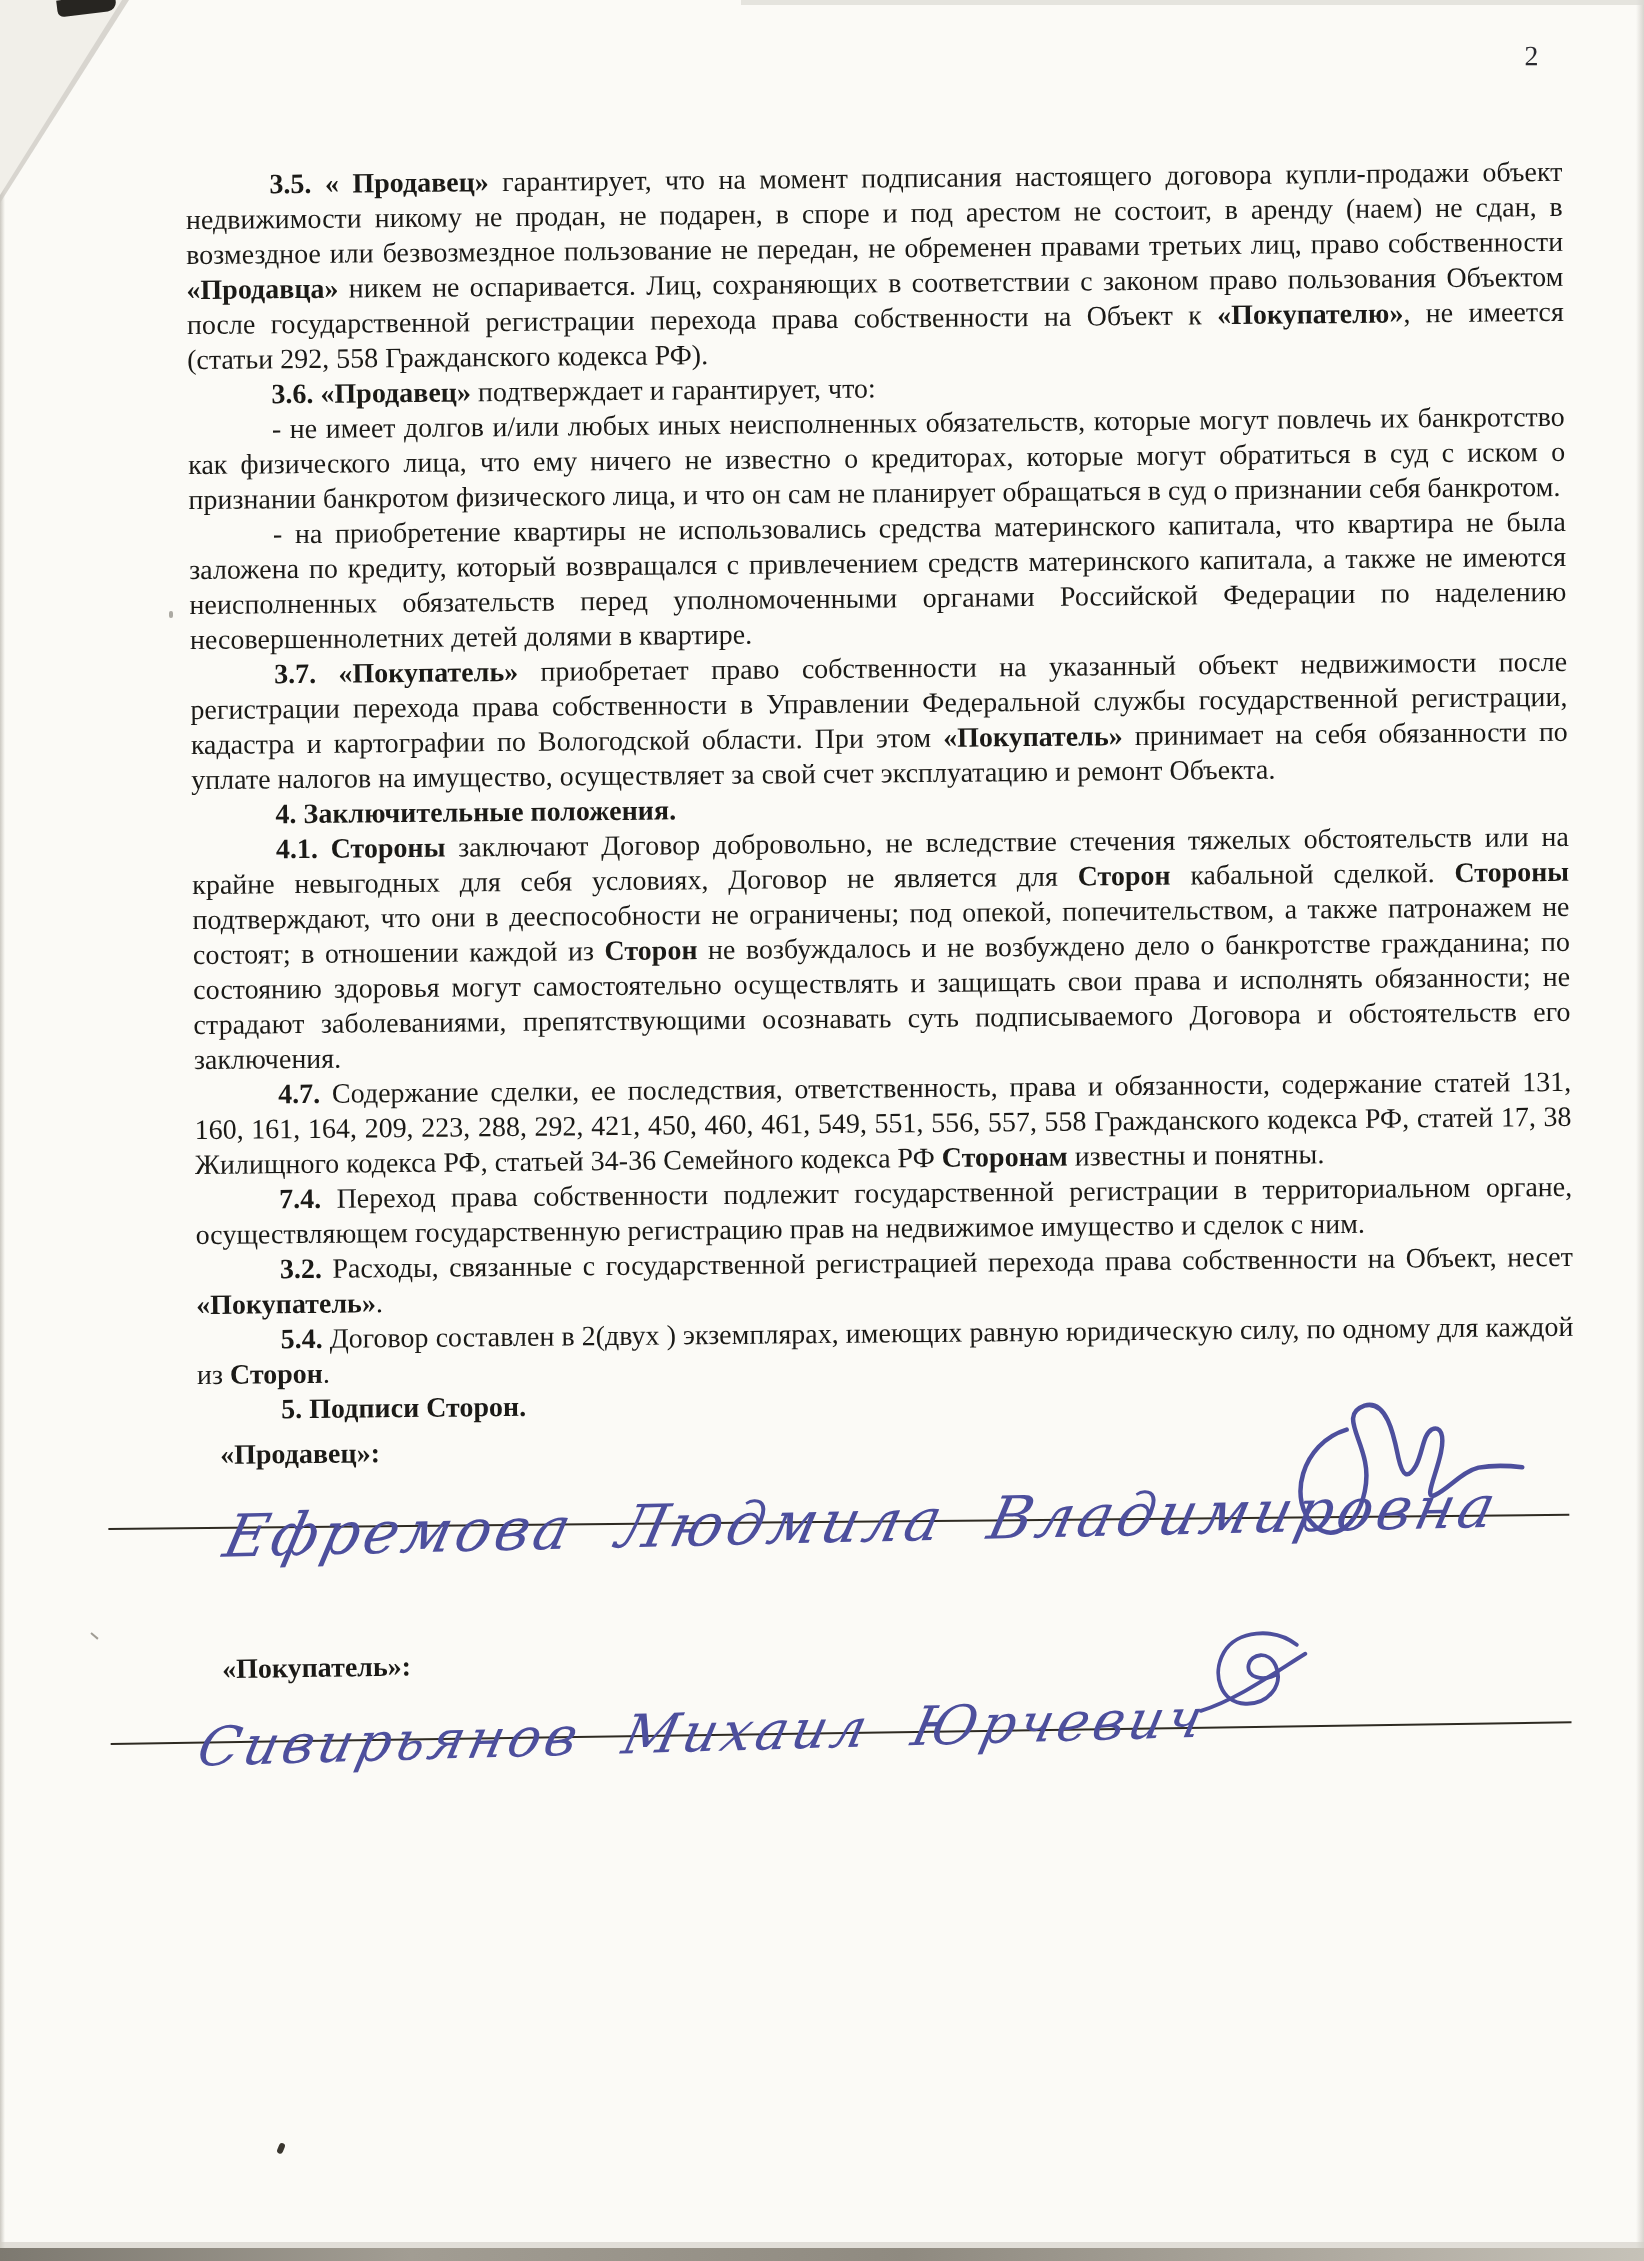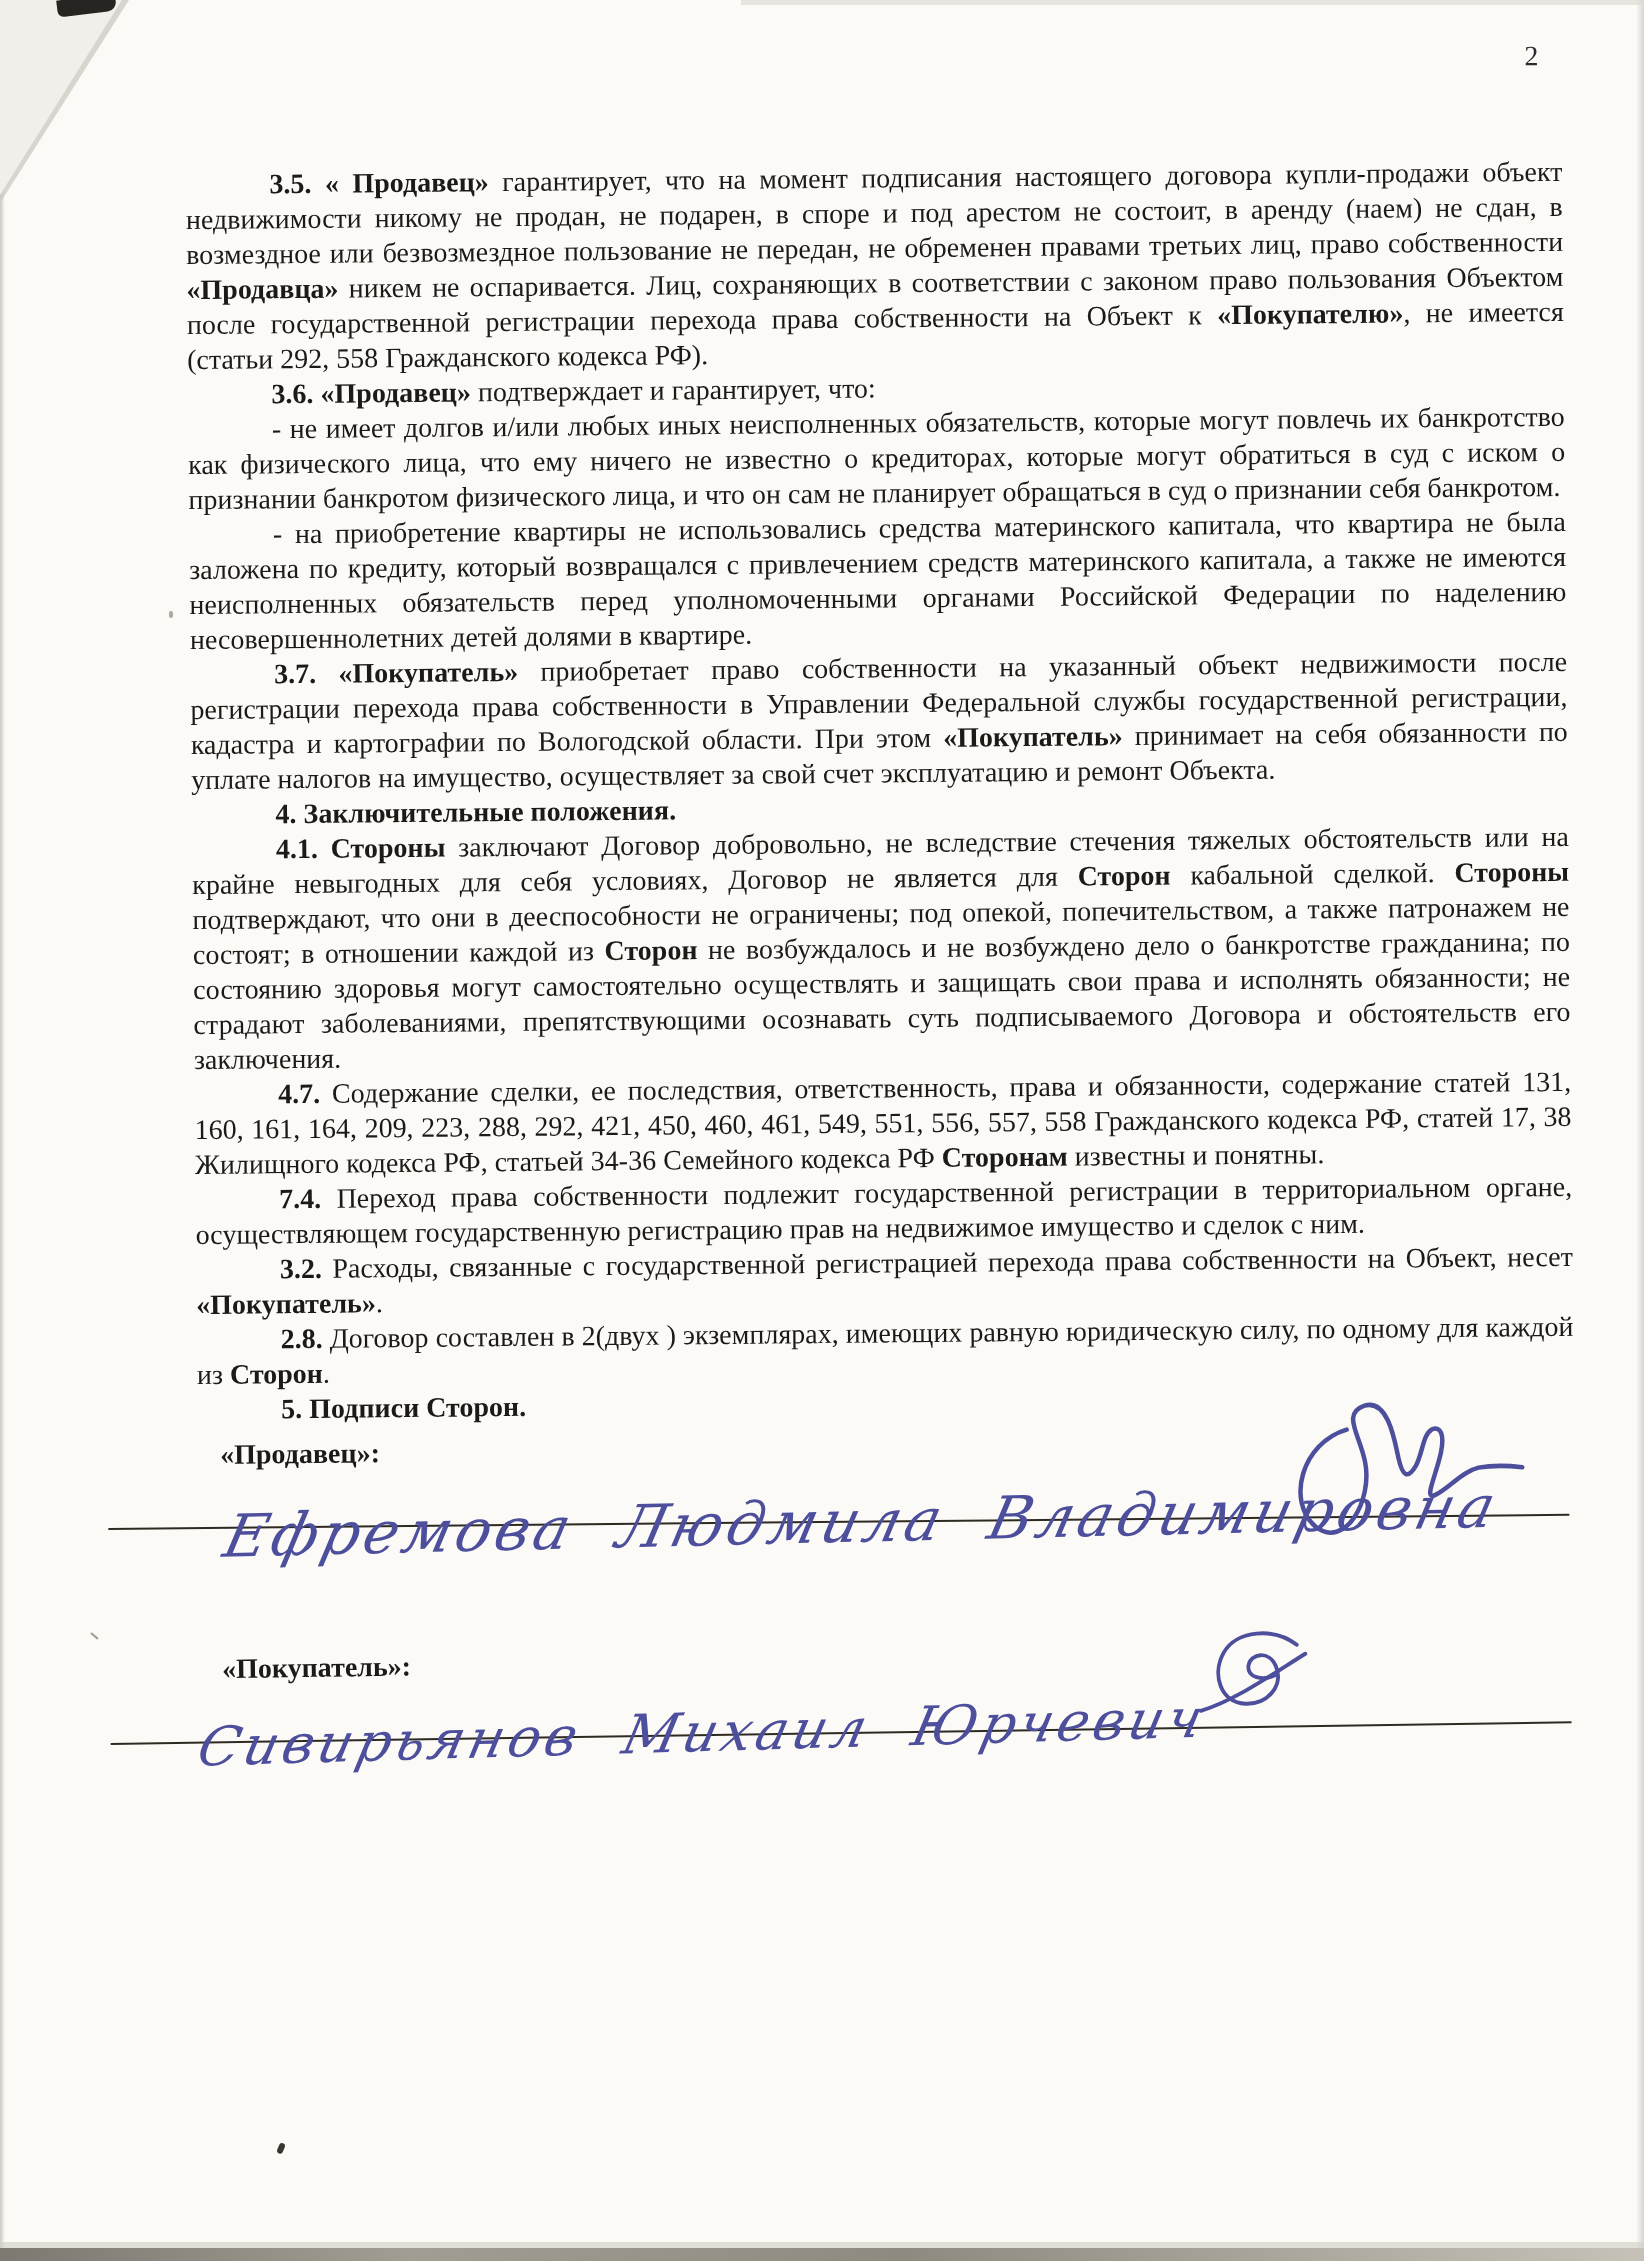--- a/index.html
+++ b/index.html
@@ -140,21 +140,21 @@
     <p class="para"><span>- не имеет долгов и/или любых иных неисполненных обязательств, которые могут повлечь их банкротство как физического лица, что ему ничего не известно о кредиторах, которые могут обратиться в суд с иском о признании банкротом физического лица, и что он сам не планирует обращаться в суд о признании себя банкротом.</span></p>
     <p class="para"><span>- на приобретение квартиры не использовались средства материнского капитала, что квартира не была заложена по кредиту, который возвращался с привлечением средств материнского капитала, а также не имеются неисполненных обязательств перед уполномоченными органами Российской Федерации по наделению несовершеннолетних детей долями в квартире.</span></p>
     <p class="para"><b>3.7. «Покупатель»</b><span>  приобретает право собственности на указанный объект недвижимости после регистрации перехода права собственности в Управлении Федеральной службы государственной регистрации, кадастра и картографии по Вологодской области. При этом </span><b>«Покупатель»</b><span> принимает на себя обязанности по уплате налогов на имущество, осуществляет за свой счет эксплуатацию и ремонт Объекта.</span></p>
 
     <p class="heading h4">4. Заключительные положения.</p>
 
     <p class="para"><b>4.1. Стороны</b><span> заключают Договор добровольно, не вследствие стечения тяжелых обстоятельств или на крайне невыгодных для себя условиях, Договор не является для </span><b>Сторон</b><span> кабальной сделкой. </span><b>Стороны</b><span> подтверждают, что они в дееспособности не ограничены; под опекой, попечительством, а также патронажем не состоят; в отношении каждой из </span><b>Сторон</b><span> не возбуждалось и не возбуждено дело о банкротстве гражданина; по состоянию здоровья могут самостоятельно осуществлять и защищать свои права и исполнять обязанности; не страдают заболеваниями, препятствующими осознавать суть подписываемого Договора и обстоятельств его заключения.</span></p>
     <p class="para"><b>4.7.</b><span> Содержание сделки, ее последствия, ответственность, права и обязанности, содержание статей 131, 160, 161, 164, 209, 223, 288, 292, 421, 450, 460, 461, 549, 551, 556, 557, 558 Гражданского кодекса РФ, статей 17, 38 Жилищного кодекса РФ, статьей 34-36 Семейного кодекса РФ </span><b>Сторонам</b><span> известны и понятны.</span></p>
     <p class="para"><b>7.4.</b><span> Переход права собственности подлежит государственной регистрации в территориальном органе, осуществляющем государственную регистрацию прав на недвижимое имущество и сделок с ним.</span></p>
     <p class="para"><b>3.2.</b><span> Расходы, связанные с  государственной регистрацией перехода права собственности на Объект, несет </span><b>«Покупатель»</b><span>.</span></p>
-    <p class="para"><b>2.8.</b><span> Договор составлен в 2(двух ) экземплярах, имеющих равную юридическую силу, по одному для каждой из </span><b>Сторон</b><span>.</span></p>
+    <p class="para"><b>5.4.</b><span> Договор составлен в 2(двух ) экземплярах, имеющих равную юридическую силу, по одному для каждой из </span><b>Сторон</b><span>.</span></p>
 
     <p class="heading h5">5. Подписи Сторон.</p>
 
     <div class="sig-block seller">
       <div class="sig-label">«Продавец»:</div>
       <div class="sig-line">
         <span class="handwriting">Ефремова Людмила Владимировна</span>
         <svg class="flourish" width="277" height="155" viewBox="0 0 430 240">
           <path d="M140 55 C 70 75, 45 165, 90 205 C 135 242, 180 165, 168 105 C 160 62, 132 30, 168 18 C 204 8, 214 70, 220 100 C 226 128, 234 134, 247 112 C 258 92, 258 64, 272 56 C 286 50, 292 64, 286 92 C 278 128, 258 166, 276 158 C 298 148, 318 122, 344 116 C 368 112, 396 114, 412 116" fill="none" stroke-width="7" stroke-linecap="round" stroke="#4d4f9d"></path>
         </svg>

